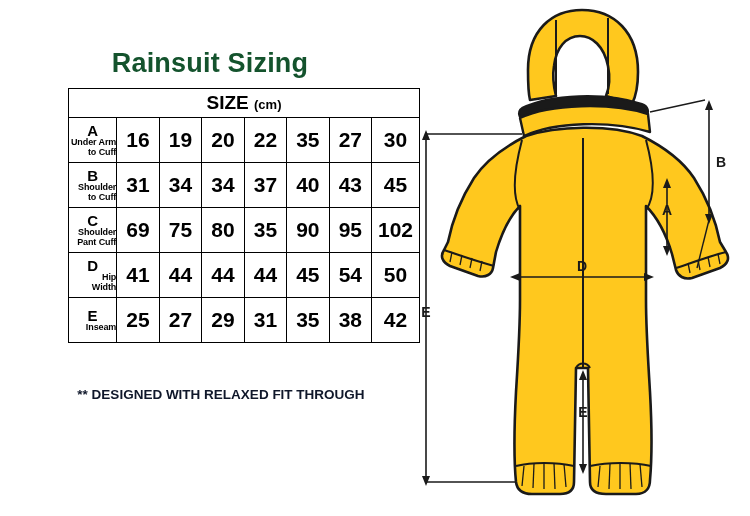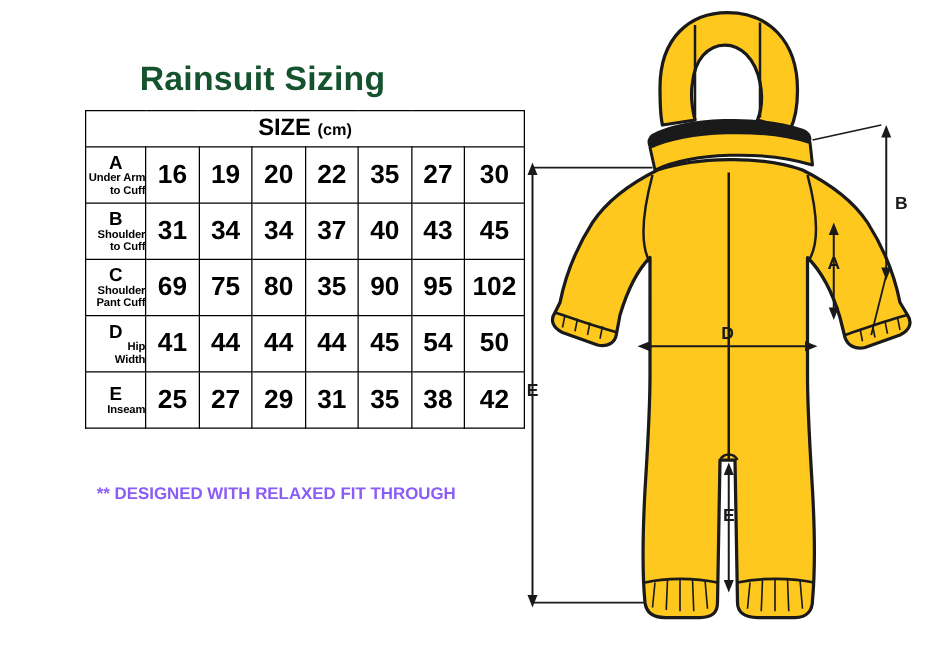--- a/index.html
+++ b/index.html
@@ -97,21 +97,21 @@
   
   #footnote {
     position: absolute;
     left: 22px;
     top: 385px;
     width: 398px;
     text-align: center;
     font-size: 13.5px;
     font-weight: bold;
     line-height: 1.45;
-    color: #8b5cf6;
+    color: #0f172a;
   }
 
   
   #illustration {
     position: absolute;
     left: 410px;
     top: 0;
     width: 340px;
     height: 516px;
   }

